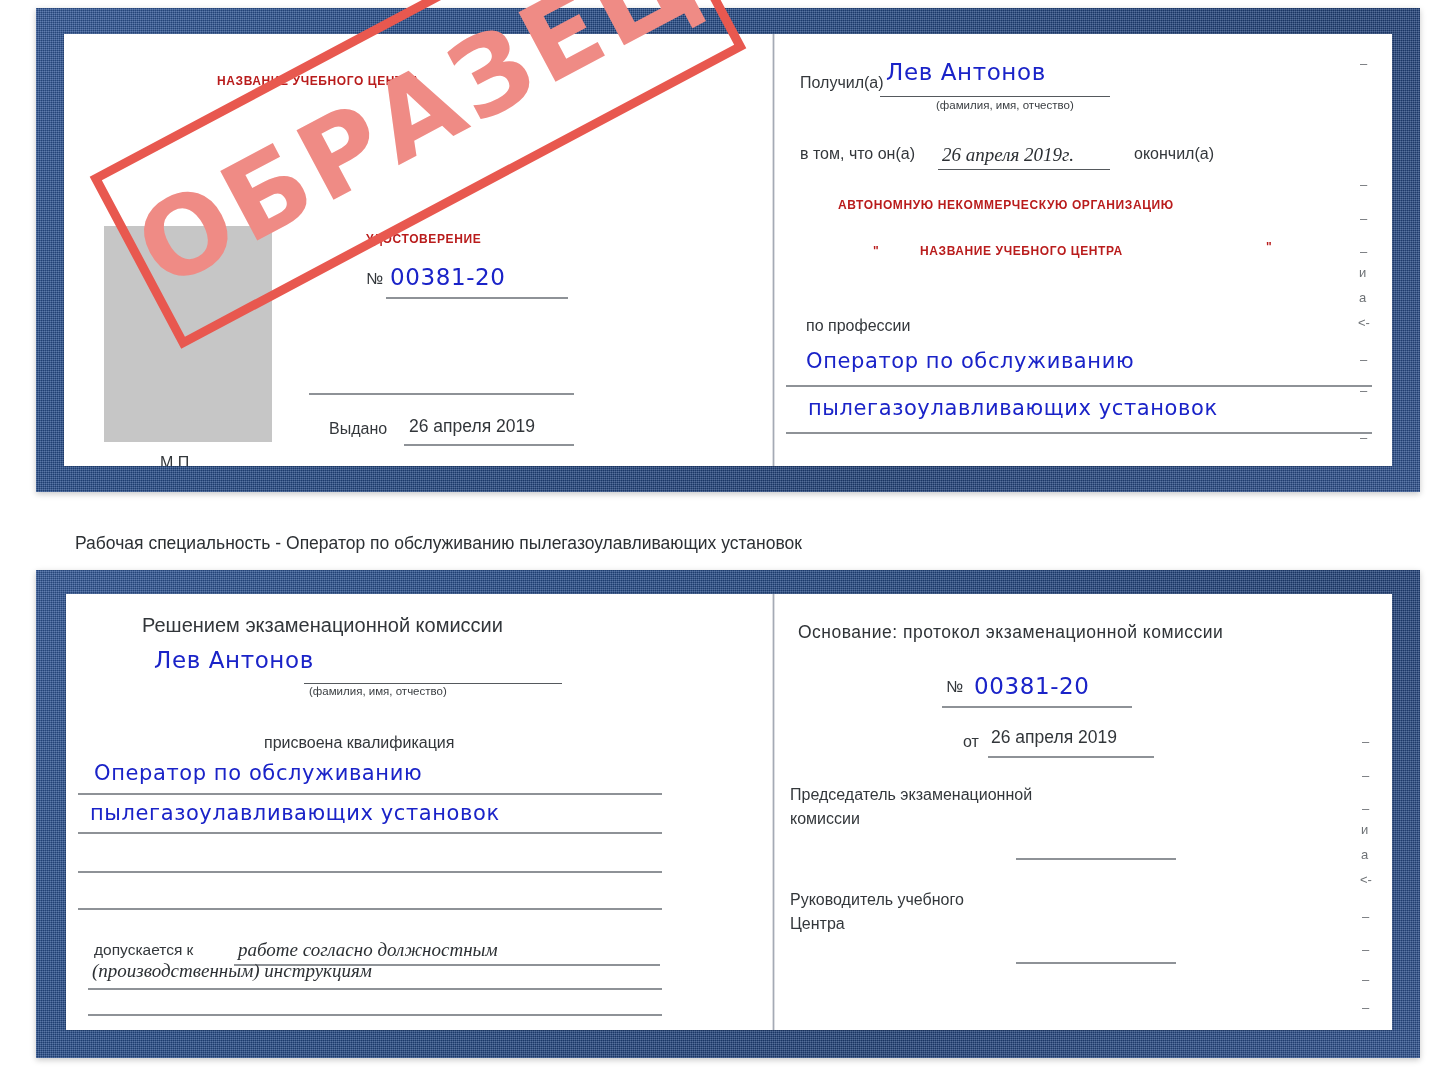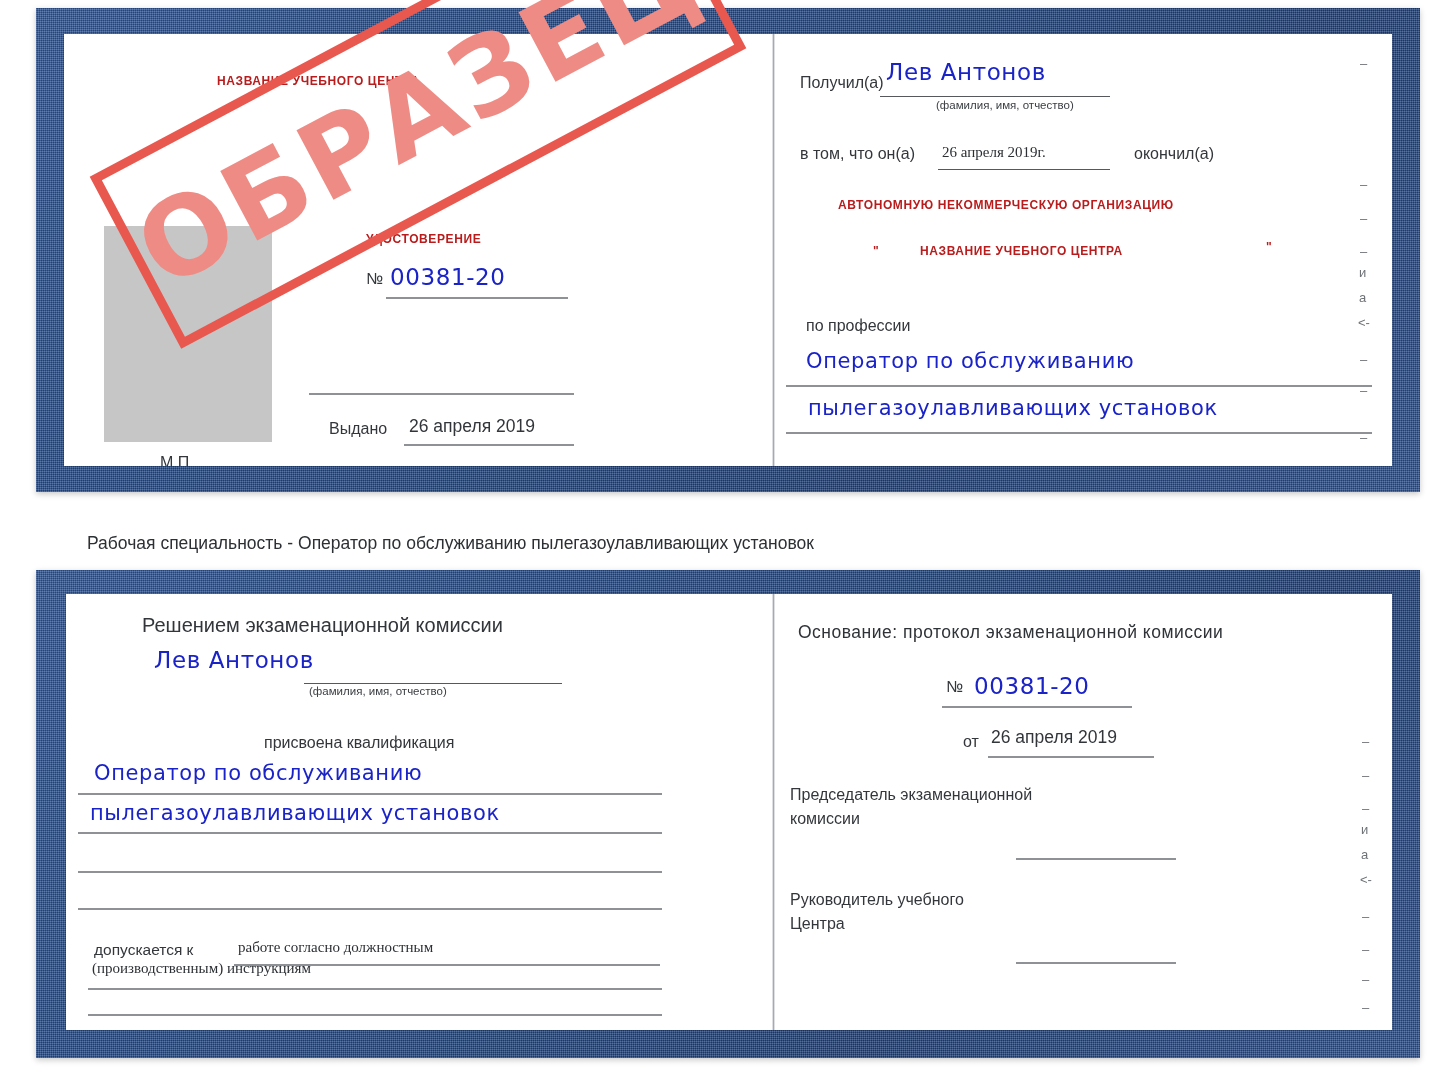--- a/index.html
+++ b/index.html
@@ -33,21 +33,21 @@
   .caps{font-size:12px;font-weight:bold;letter-spacing:.6px;color:#b91c1c;}
   .lbl{font-size:16px;color:#33373b;}
   .lbl-sm{font-size:11.5px;color:#3a3e42;}
   .hand{
     font-family:"DejaVu Sans", sans-serif;
     color:#1a23c8;font-size:21px;letter-spacing:.6px;
   }
   .hand-big{font-size:23px;}
   .typed-it{
     font-family:"Liberation Serif", serif;
-    font-size:15px;color:#2c3034;
+    font-style:italic;font-size:19px;color:#2c3034;
   }
   .typed{font-size:17.5px;color:#32363a;}
   
   .rule{position:absolute;height:1.6px;background:#8e9297;}
   .rule.dark{background:#55595d;height:1.3px;}
   
   .photo{position:absolute;background:#c6c6c6;}
   
   .bleed{position:absolute;font-size:13px;color:#6e7276;}
   
@@ -139,21 +139,21 @@
     <div class="bleed" style="left:584px;top:396px;">–</div>
   </div>
 </div>
 
 <div class="stamp" style="left:98px;top:15px;width:640px;height:195px;">
   <div class="stamp-box">
     <span class="stamp-text">ОБРАЗЕЦ</span>
   </div>
 </div>
 
-<div class="caption" style="left:75px;top:533px;margin-left:12px;">Рабочая специальность - Оператор по обслуживанию пылегазоулавливающих установок</div>
+<div class="caption" style="left:75px;top:533px;">Рабочая специальность - Оператор по обслуживанию пылегазоулавливающих установок</div>
 
 <div class="book" style="left:36px;top:570px;width:1384px;height:488px;">
 </div>
 <div class="book-inner" style="left:66px;top:594px;width:1326px;height:436px;">
 
   <div class="fold" style="left:706px;"></div>
 
   <div class="page" style="left:0;width:678px;">
 
     <div class="t" style="left:76px;top:20px;font-size:20px;color:#32363a;">Решением экзаменационной комиссии</div>

